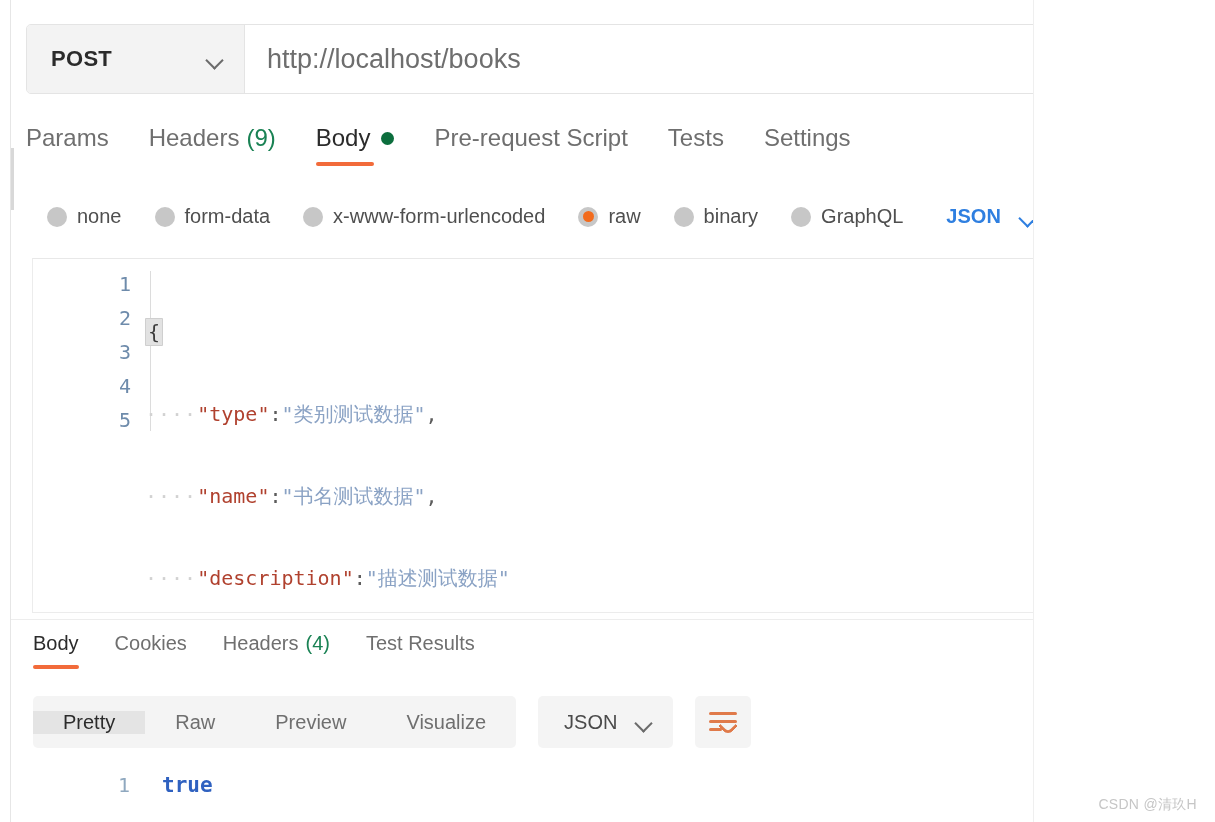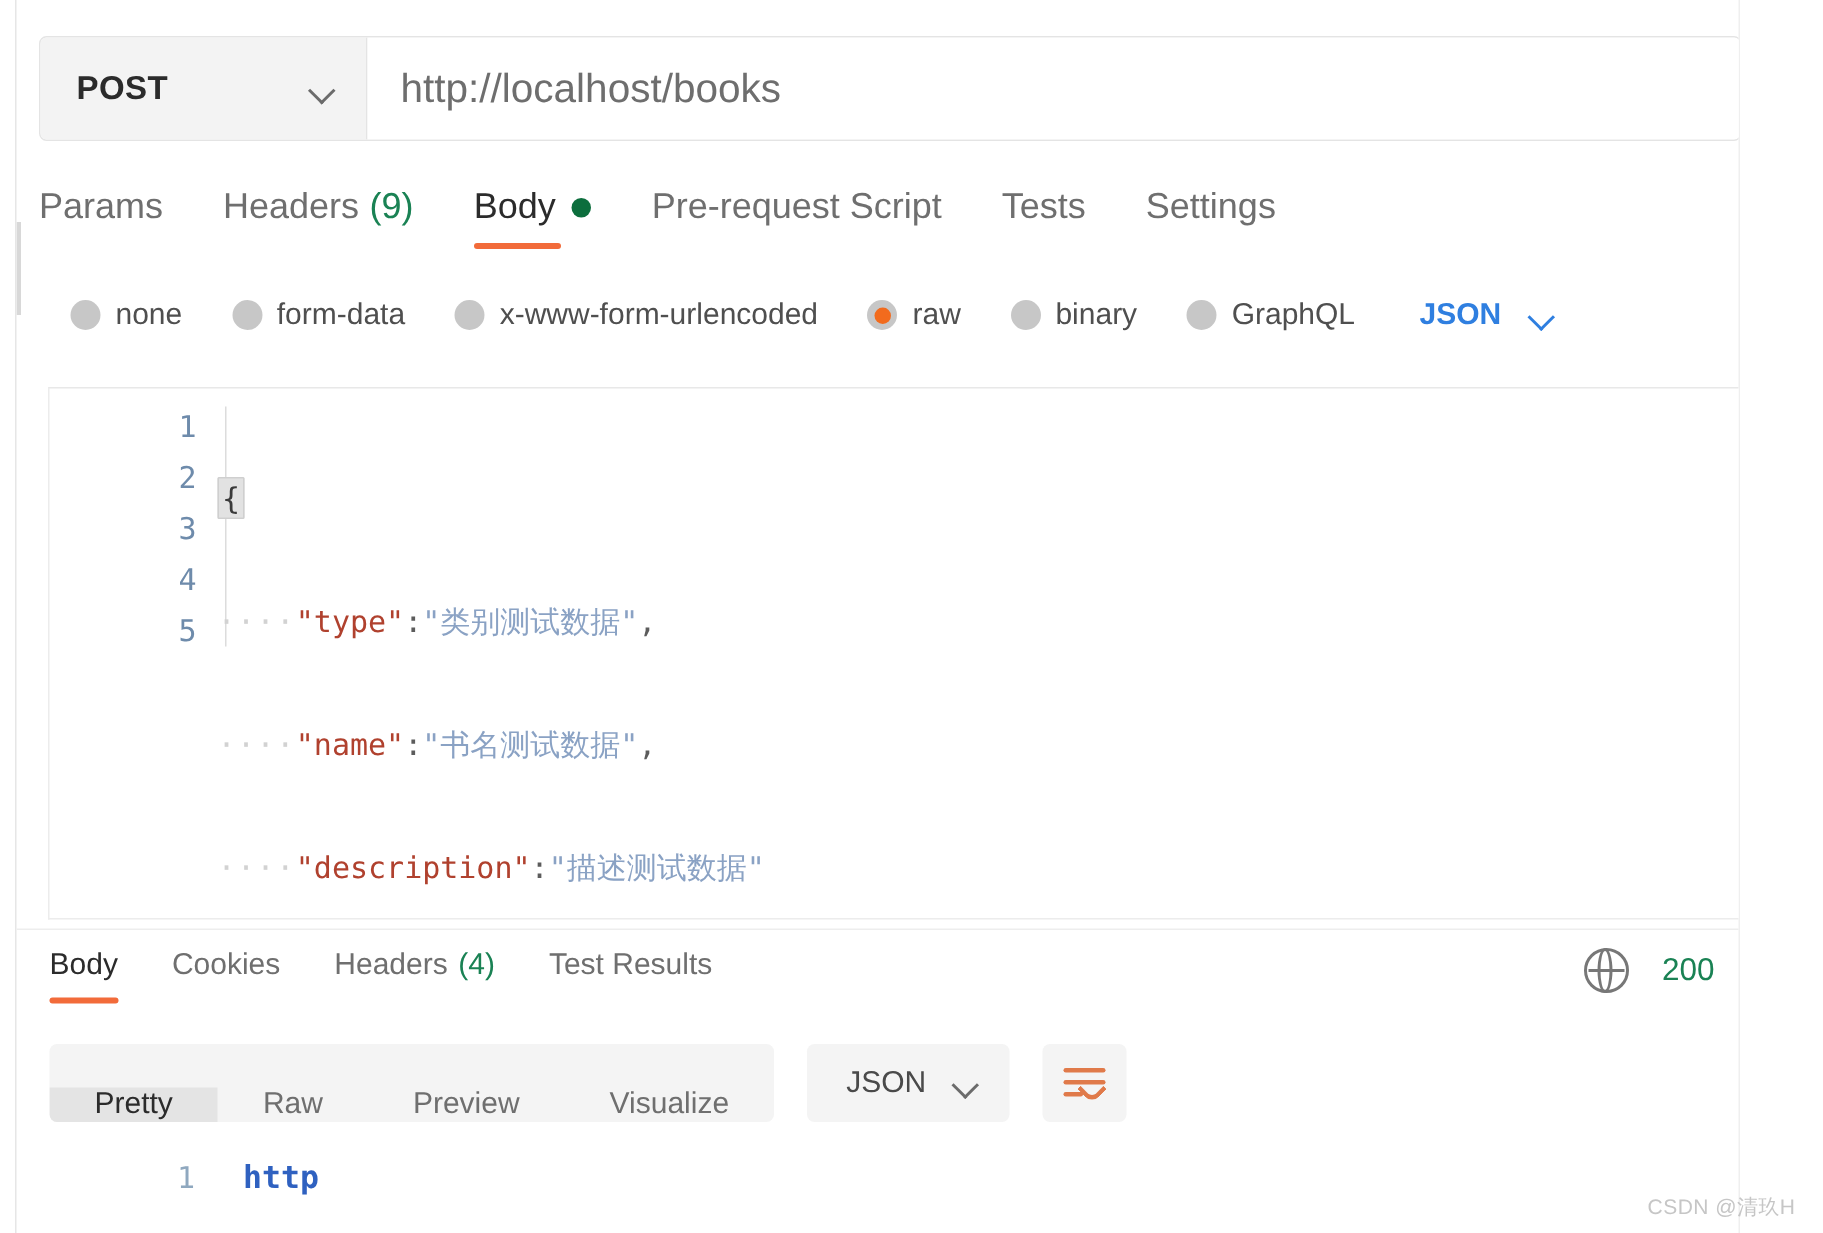--- a/index.html
+++ b/index.html
@@ -14,21 +14,21 @@
     font-family: "Liberation Sans", sans-serif;
     color: #2e2e2e;
     position: relative;
   }
 
   
   #app-frame {
     position: absolute;
     left: 10px;
     top: 0;
-    width: 1150px;
+    width: 1024px;
     height: 822px;
     background: #ffffff;
     border-left: 1px solid #e6e6e6;
     border-right: 1px solid #efefef;
     box-sizing: border-box;
     overflow: hidden;
   }
   #left-rail-mark {
     position: absolute;
     left: 0px;
@@ -149,21 +149,21 @@
   }
 
   
   #body-types {
     position: absolute;
     left: 36px;
     top: 192px;
     width: 1120px;
     height: 36px;
     display: flex;
-    align-items: center;
+    align-items: flex-end;
   }
   .radio-item {
     display: flex;
     align-items: center;
     margin-right: 33px;
     cursor: pointer;
     white-space: nowrap;
   }
   .radio-dot {
     width: 20px;
@@ -356,21 +356,21 @@
     height: 52px;
     display: flex;
     align-items: center;
   }
   #view-seg {
     display: flex;
     background: #f4f4f4;
     border-radius: 5px;
     overflow: hidden;
     height: 52px;
-    align-items: flex-end;
+    align-items: center;
   }
   .seg-btn {
     display: flex;
     align-items: center;
     justify-content: center;
     padding: 0 30px;
     font-size: 20px;
     color: #6f6f6f;
     cursor: pointer;
     white-space: nowrap;
@@ -614,18 +614,18 @@
           <i></i>
         <span id="wrap-arrow"></span>
       </span>
     </div>
   </div>
 
   <div id="resp-body">
     <div id="resp-gutter">
       <div>1</div>
     </div>
-    <div id="resp-code">http</div>
+    <div id="resp-code">true</div>
   </div>
 
 </div>
 
 <div id="watermark">CSDN @清玖H</div>
 
 </body></html>

